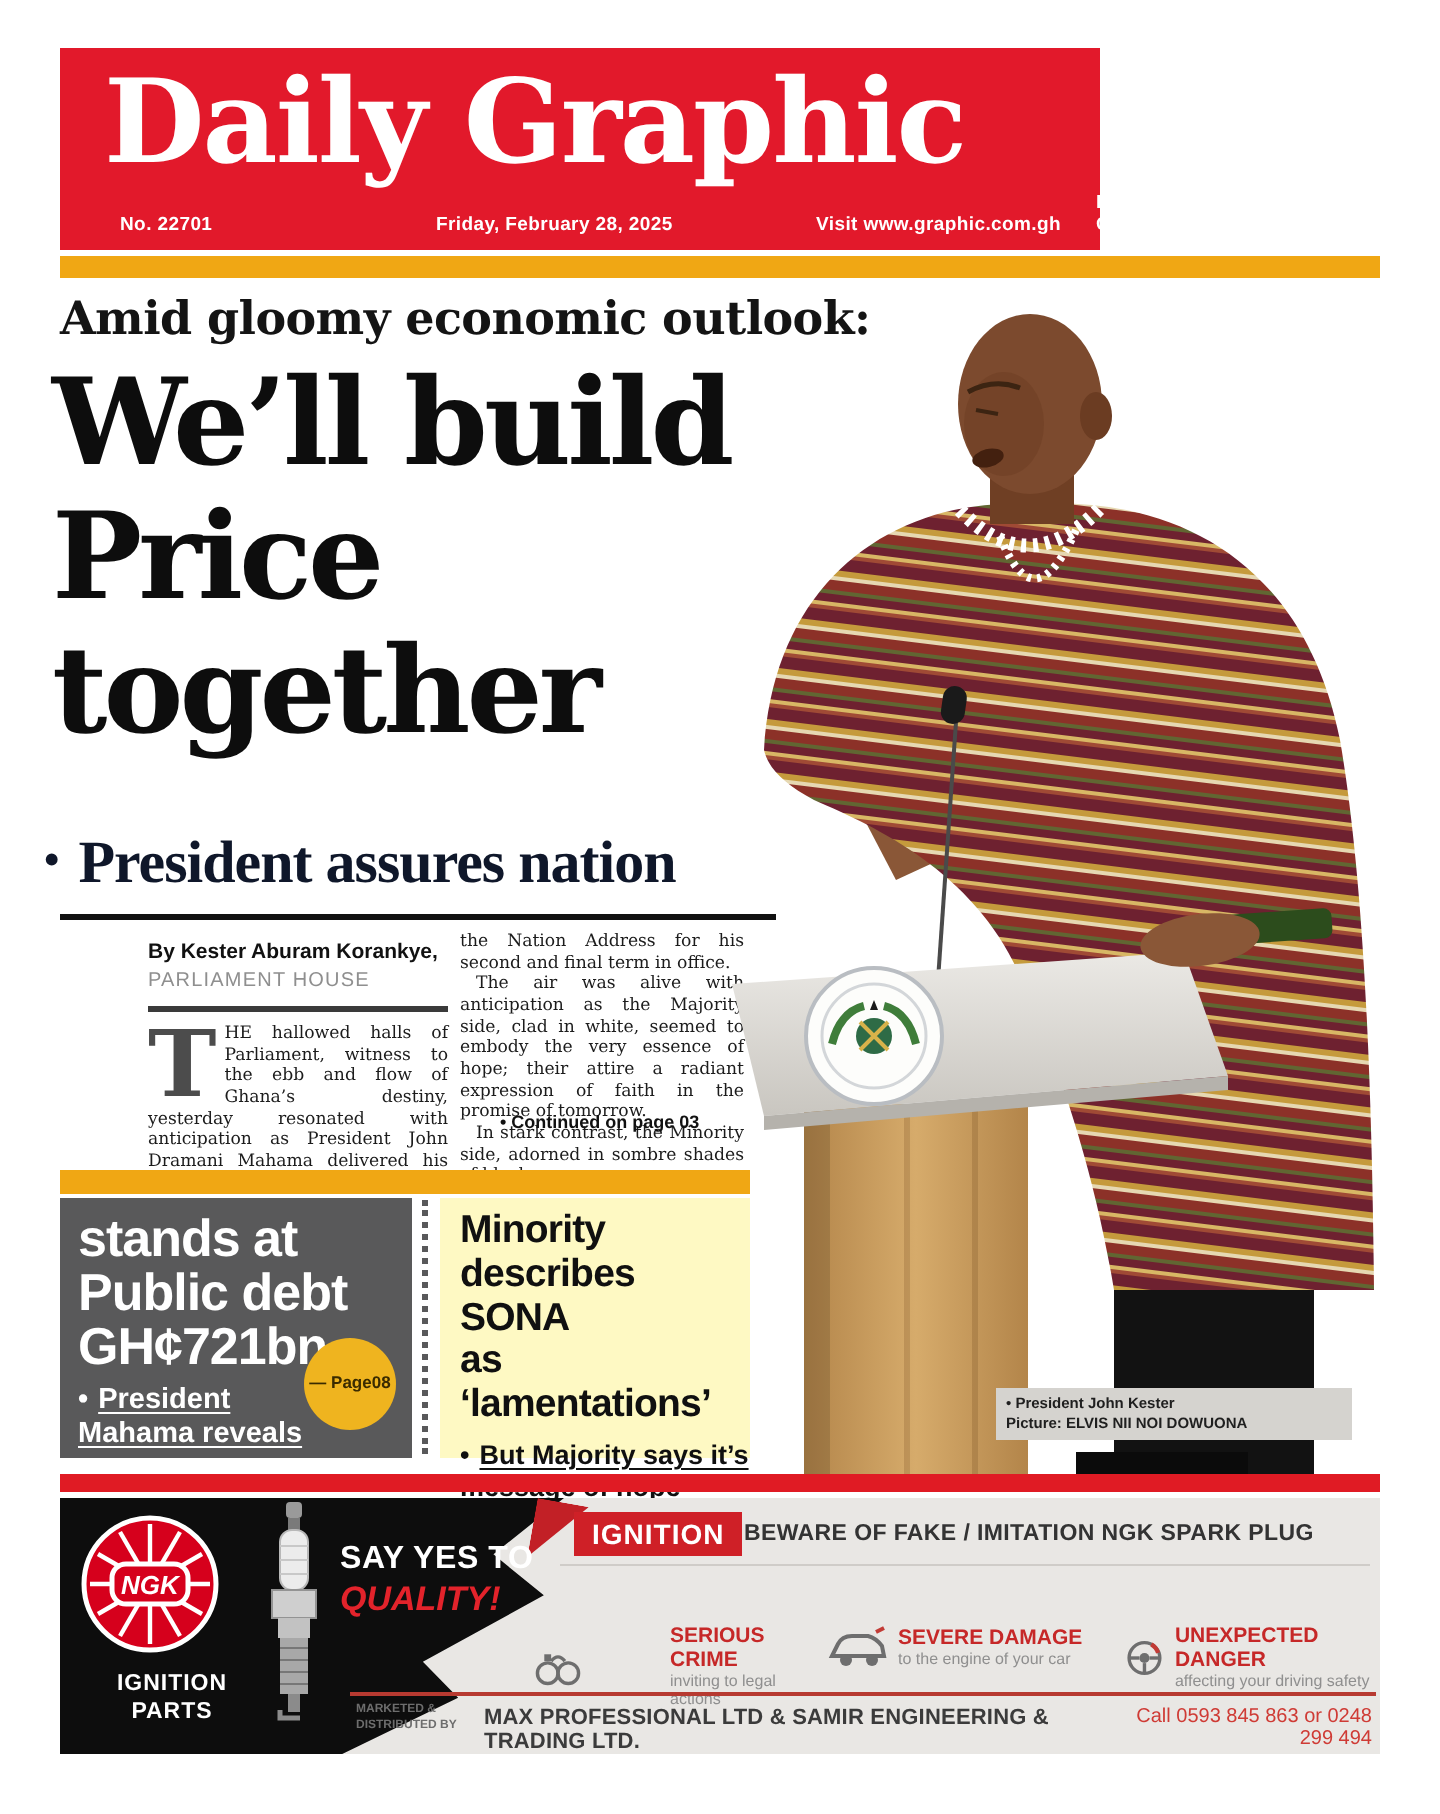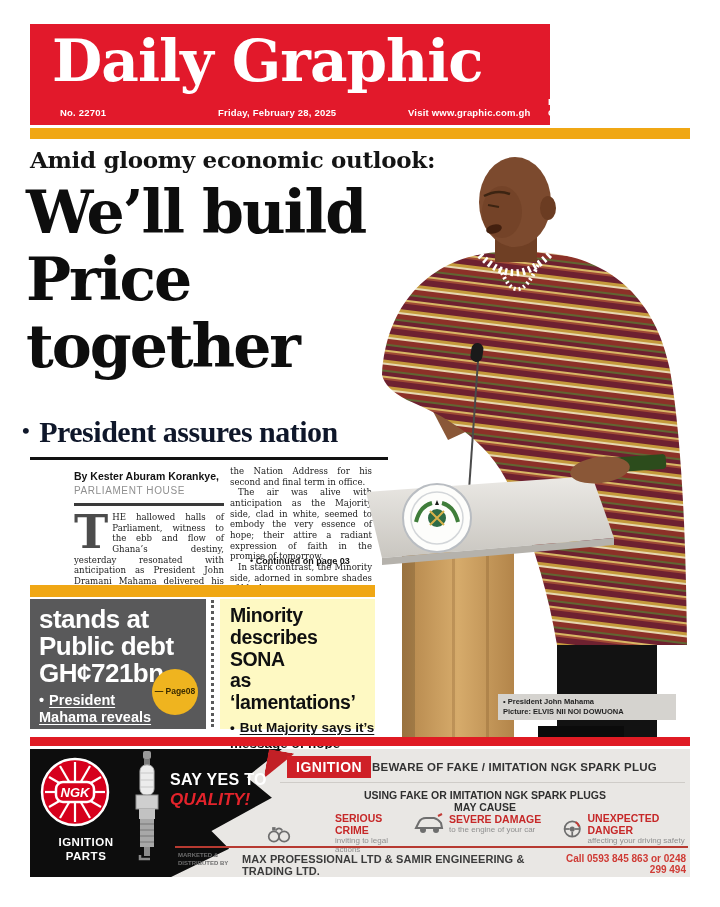--- a/index.html
+++ b/index.html
@@ -83,21 +83,21 @@
     font-size:14px;padding:3px 9px;letter-spacing:.5px;}
   #warn-text{left:342px;top:12px;font-size:11.5px;font-weight:bold;color:#333;letter-spacing:.2px;}
   #warn-rule{left:250px;top:33px;width:405px;height:1px;background:#cfccc8;}
   .cause{left:250px;width:410px;text-align:center;font-size:10.5px;font-weight:bold;color:#2f2f2f;}
   .witem{top:64px;display:flex;gap:5px;align-items:center;}
   .witem .t{color:#c62828;font-weight:bold;font-size:10.5px;line-height:1.1;}
   .witem .d{color:#8f8f8f;font-size:8px;}
   #ad-red-rule{left:145px;top:97px;width:513px;height:1.5px;background:#b73a31;}
   #marketed{left:148px;top:102px;width:58px;font-size:6px;font-weight:bold;color:#6d6d6d;line-height:1.4;}
   #distrib{left:212px;top:104px;width:330px;font-size:11px;font-weight:bold;color:#3b3b3b;letter-spacing:.1px;}
-  #phone{left:520px;top:104px;width:136px;font-size:10px;font-weight:bold;color:#cf3b35;text-align:right;}
+  #phone{left:520px;top:104px;width:136px;font-size:10px;font-weight:normal;color:#cf3b35;text-align:right;}
 </style>
 </head>
 <body>
 
 <div id="page">
 
   <div class="abs" id="masthead">
     <div class="abs" id="masthead-title">Daily Graphic</div>
     <svg class="abs" id="np-icon" width="66" height="66" viewBox="0 0 66 66">
       <rect x="14" y="8" width="38" height="48" rx="3" fill="none" stroke="#ffffff" stroke-width="3"></rect>
@@ -183,21 +183,21 @@
         <polygon points="85,360 87,365 83,365" fill="#1a1a1a"></polygon>
       </g>
     </g>
     <g>
       <rect x="252" y="316" width="62" height="15" rx="4" fill="#2c4c1c" transform="rotate(-4 283 323)"></rect>
       <ellipse cx="248" cy="330" rx="30" ry="13" fill="#8a5737" transform="rotate(-7 248 330)"></ellipse>
     </g>
   </svg>
   <div class="abs" id="caption-bar"></div>
   <div class="abs" id="photo-caption">
-    <div>• President John Mahama</div>
+    <div>• President John Kester</div>
     <div>Picture: ELVIS NII NOI DOWUONA</div>
   </div>
 
   <div class="abs" id="kicker">Amid gloomy economic outlook:</div>
   <div class="abs hline" style="top:182px;">We’ll build</div>
   <div class="abs hline" style="top:249px;">Price</div>
   <div class="abs hline" style="top:316px;">together</div>
   <div class="abs" id="subhead">
     <span class="bull">•</span><span>President assures nation</span>
   </div>
@@ -290,22 +290,20 @@
       <line x1="10" y1="85" x2="24" y2="85" stroke="#777"></line>
         <line x1="10" y1="91" x2="24" y2="91" stroke="#777"></line>
       <rect x="14" y="96" width="6" height="9" fill="#8b8b8b"></rect>
       <path d="M20 108 h-10 v-4" fill="none" stroke="#8b8b8b" stroke-width="2.5"></path>
     </svg>
     <div class="abs" id="slogan1">SAY YES TO</div>
     <div class="abs" id="slogan2">QUALITY!</div>
     <div class="abs" id="warn-badge">IGNITION</div>
     <div class="abs" id="warn-text">BEWARE OF FAKE / IMITATION NGK SPARK PLUG</div>
     <div class="abs" id="warn-rule"></div>
-    <div class="abs cause" style="top:40px;">USING FAKE OR IMITATION NGK SPARK PLUGS</div>
-    <div class="abs cause" style="top:52px;">MAY CAUSE</div>
 
     <div class="abs witem" style="left:237px;width:140px;gap:44px;">
       <svg width="28" height="22" viewBox="0 0 28 22">
         <circle cx="8" cy="14" r="6" fill="none" stroke="#6e6e6e" stroke-width="2"></circle>
         <circle cx="20" cy="14" r="6" fill="none" stroke="#6e6e6e" stroke-width="2"></circle>
         <path d="M10 7 Q14 2 18 7" fill="none" stroke="#6e6e6e" stroke-width="2"></path>
         <rect x="6" y="3" width="4" height="4" fill="#6e6e6e"></rect>
       </svg>
       <div>
           <div class="t">SERIOUS CRIME</div>

